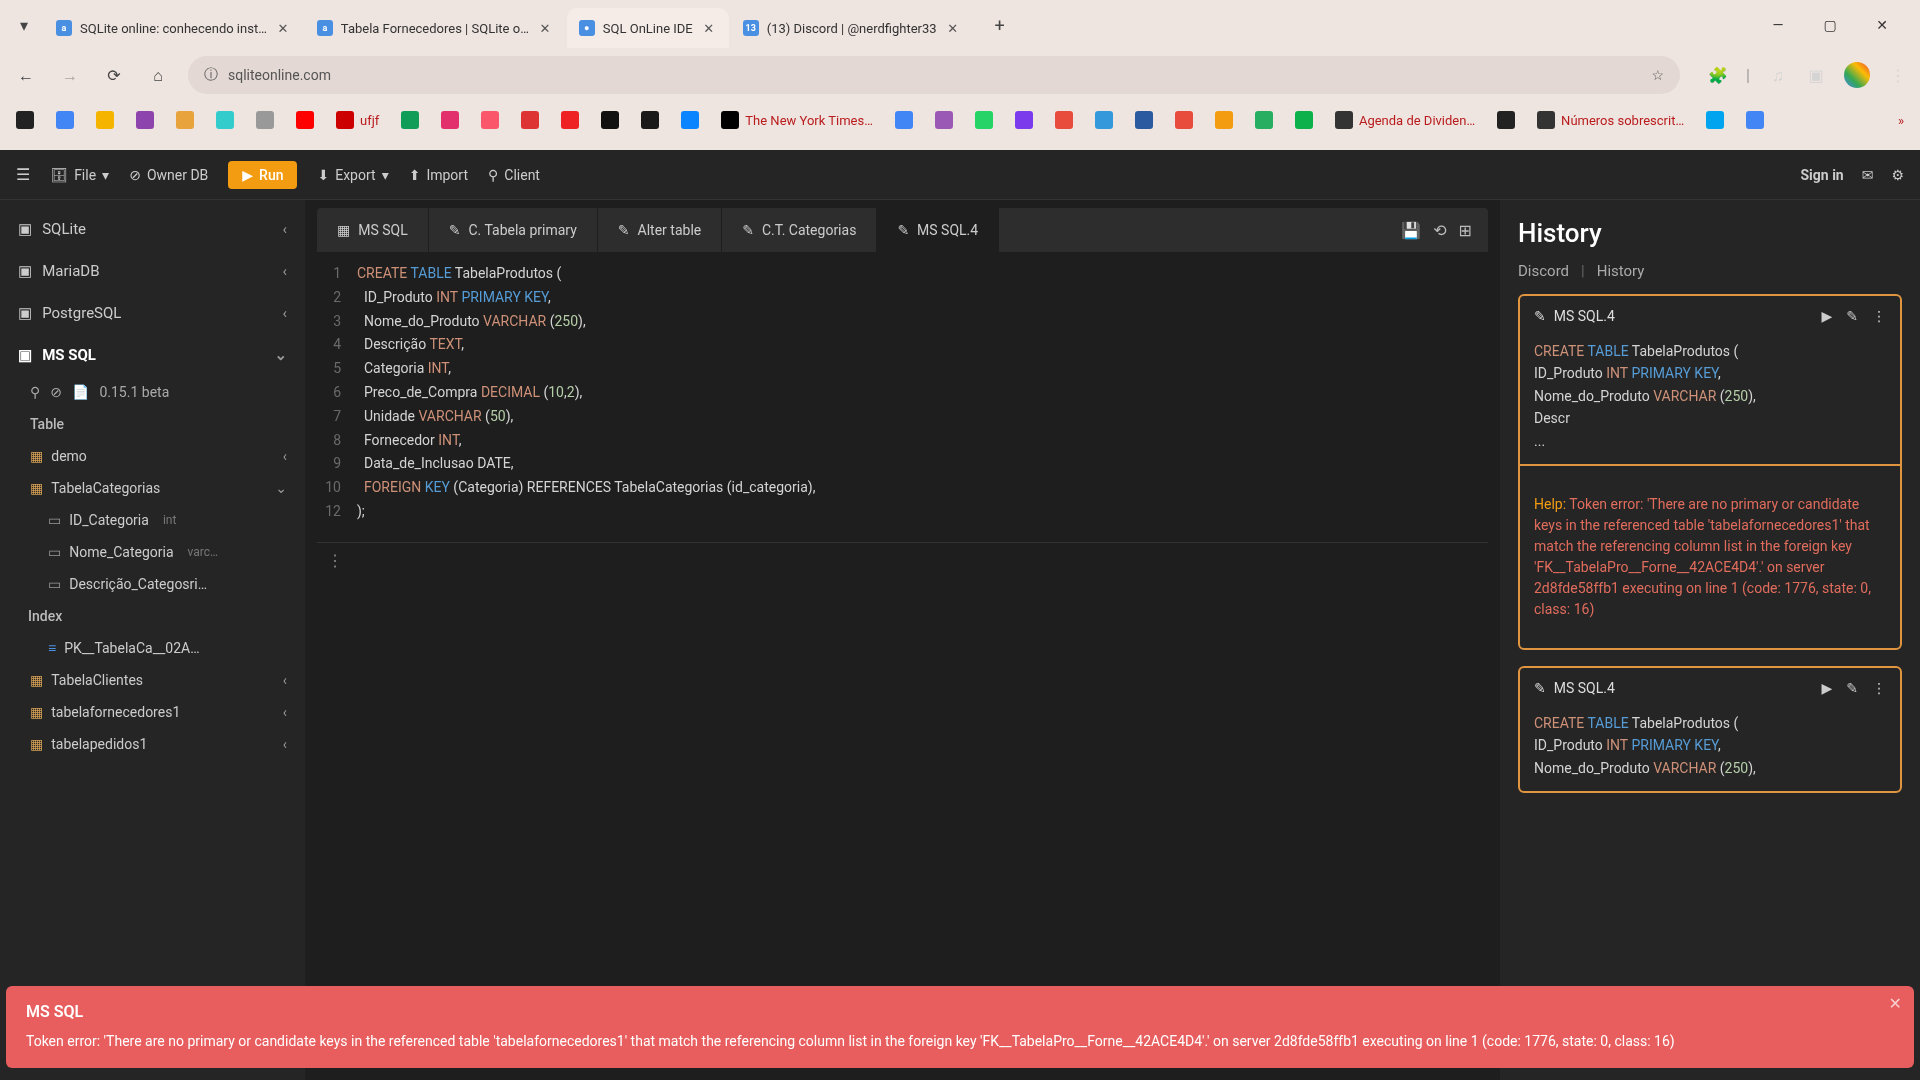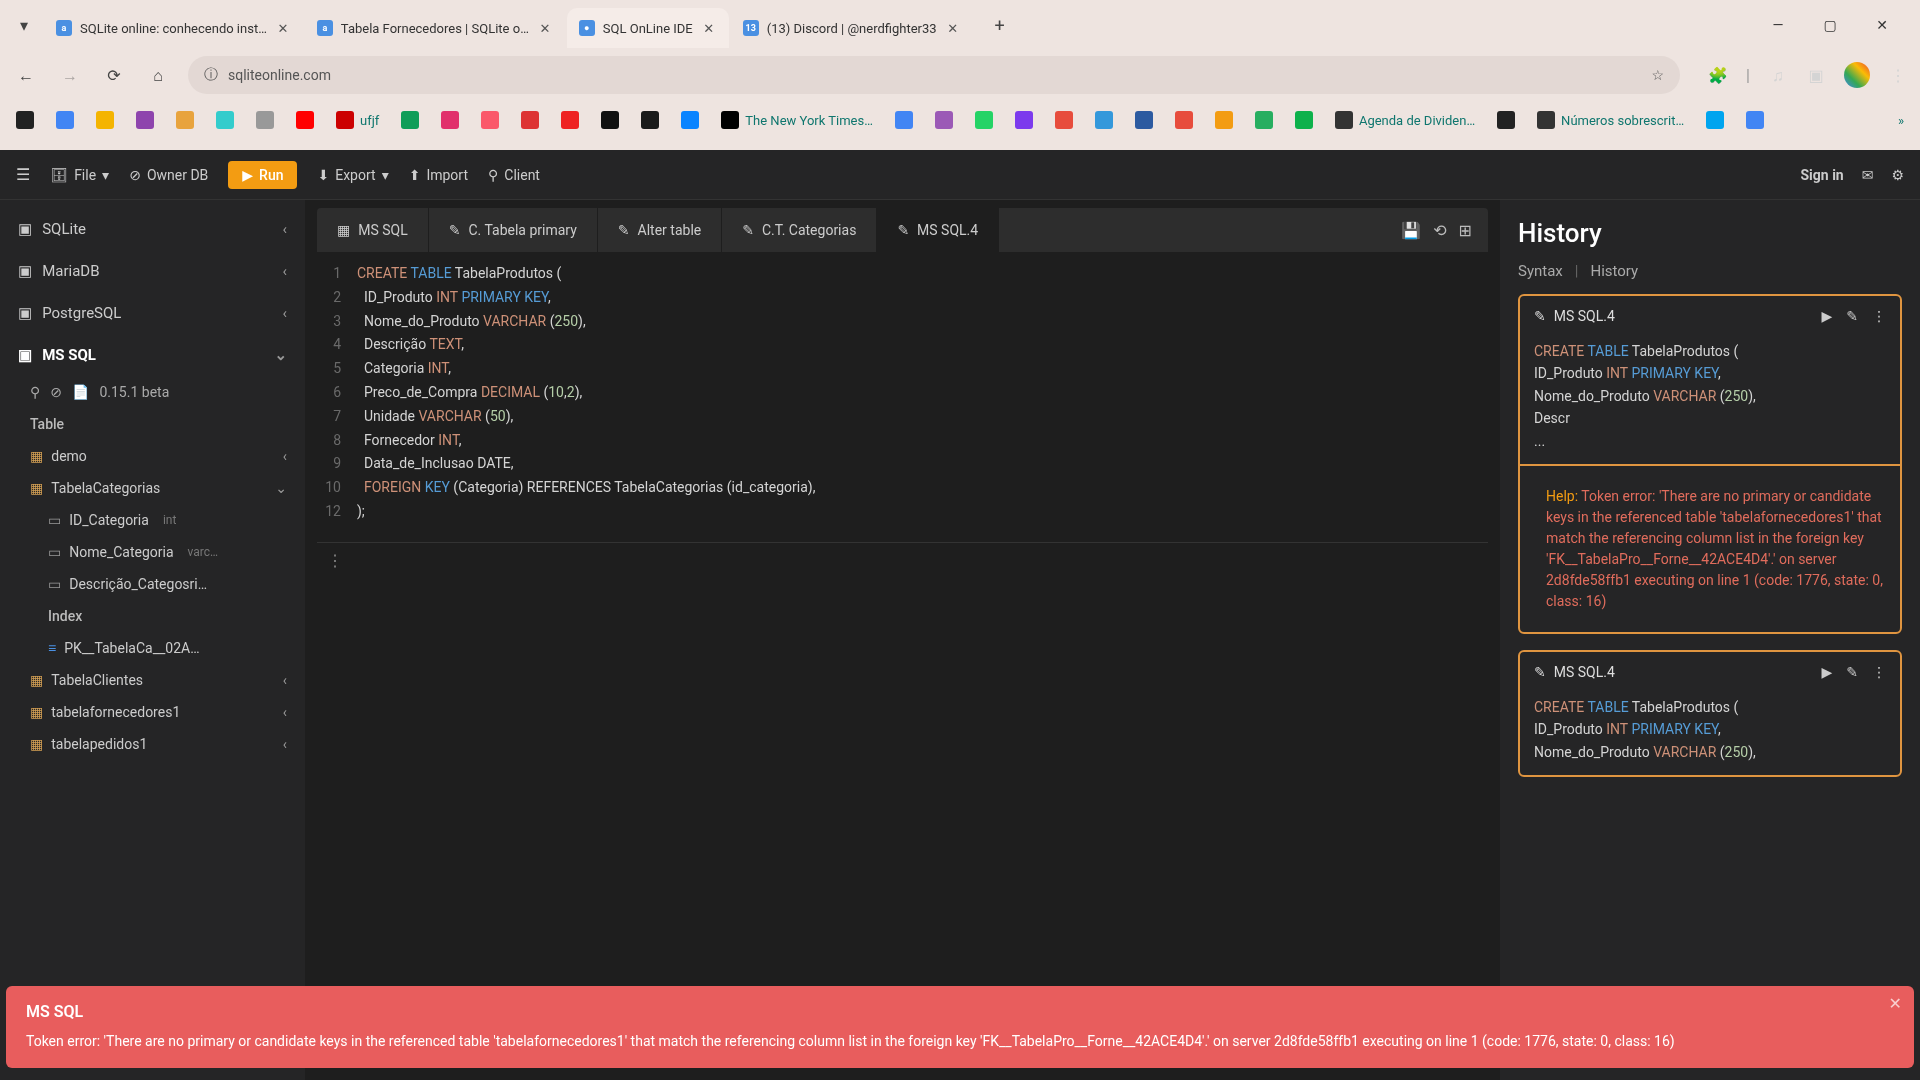--- a/index.html
+++ b/index.html
@@ -19,21 +19,21 @@
 .win-btn { width: 36px; height: 36px; display: flex; align-items: center; justify-content: center; cursor: pointer; color: #333; font-size: 14px; }
 
 .nav-bar { display: flex; align-items: center; height: 50px; padding: 0 12px; gap: 16px; }
 .nav-btn { width: 28px; height: 28px; display: flex; align-items: center; justify-content: center; cursor: pointer; color: #444; }
 .url-bar { flex: 1; height: 38px; background: #e3d8d4; border-radius: 20px; display: flex; align-items: center; padding: 0 16px; gap: 10px; color: #555; font-size: 14px; }
 .url-text { flex: 1; }
 .ext-icons { display: flex; gap: 18px; align-items: center; padding-left: 12px; }
 .ext-icon { width: 20px; height: 20px; display: flex; align-items: center; justify-content: center; cursor: pointer; }
 
 .bookmarks-bar { display: flex; align-items: center; height: 40px; padding: 0 16px; gap: 22px; overflow: hidden; }
-.bookmark { display: flex; align-items: center; gap: 6px; font-size: 13px; color: #0f766e; cursor: pointer; white-space: nowrap; }
+.bookmark { display: flex; align-items: center; gap: 6px; font-size: 13px; color: #b91c1c; cursor: pointer; white-space: nowrap; }
 .bm-icon { width: 18px; height: 18px; border-radius: 3px; display: inline-flex; align-items: center; justify-content: center; font-size: 11px; }
 
 
 .app-toolbar { background: #252526; height: 50px; display: flex; align-items: center; padding: 0 16px; gap: 20px; border-bottom: 1px solid #333; }
 .hamburger { cursor: pointer; color: #ccc; }
 .tool-btn { display: flex; align-items: center; gap: 6px; color: #ccc; font-size: 14px; cursor: pointer; }
 .run-btn { background: #f39c12; color: #fff; padding: 6px 14px; border-radius: 4px; font-weight: 500; }
 .tool-right { margin-left: auto; display: flex; gap: 18px; align-items: center; }
 
 
@@ -81,21 +81,21 @@
 .history-tabs { display: flex; gap: 12px; margin: 14px 0; color: #aaa; font-size: 15px; }
 .history-tab { cursor: pointer; }
 .hist-sep { color: #666; }
 
 .history-item { border: 2px solid #e09540; border-radius: 6px; margin-bottom: 16px; overflow: hidden; }
 .hist-header { display: flex; align-items: center; justify-content: space-between; padding: 12px 14px; color: #ddd; font-size: 14px; }
 .hist-left { display: flex; align-items: center; gap: 8px; }
 .hist-actions { display: flex; gap: 14px; }
 .hist-action { cursor: pointer; color: #ccc; }
 .hist-code { padding: 4px 14px 12px 14px; font-family: 'Consolas', monospace; font-size: 14px; line-height: 1.6; border-bottom: 2px solid #e09540;}
-.hist-help { padding: 20px 14px; font-size: 14px; line-height: 1.5; margin-left: 12px; }
+.hist-help { padding: 28px 14px; font-size: 14px; line-height: 1.5; }
 .hist-help-label { color: #f39c12; }
 .hist-error { color: #e06c5c; }
 .hist-time { text-align: right; padding: 4px 14px 10px 0; color: #bbb; font-size: 14px; }
 
 
 .error-toast { position: absolute; left: 6px; right: 6px; bottom: 12px; background: #e85d5d; border-radius: 6px; padding: 16px 20px; color: #fff; }
 .toast-close { position: absolute; top: 8px; right: 12px; cursor: pointer; opacity: 0.7; }
 .toast-title { font-size: 16px; font-weight: 600; margin-bottom: 10px; }
 .toast-msg { font-size: 14px; line-height: 1.5; }
 </style>
@@ -367,21 +367,21 @@
           <span class="col-type">varc…</span>
         </span>
              </div>
       <div class="tree-item" style="padding-left:48px">
                <span class="tree-left">
           <span class="col-icon">▭</span>
           <span>Descrição_Categosri…</span>
           <span class="col-type"></span>
         </span>
              </div>
-      <div class="sub-header" style="padding-left:48px">Index</div>
+      <div class="sub-header" style="padding-left:28px">Index</div>
       <div class="tree-item" style="padding-left:48px">
                <span class="tree-left">
           <span class="idx-icon">≡</span>
           <span>PK__TabelaCa__02A…</span>
         </span>
              </div>
       <div class="tree-item" style="padding-left:30px">
             <span class="tree-left">
           <span class="table-icon">▦</span>
           <span>TabelaClientes</span>
@@ -479,21 +479,21 @@
      </div>
       </div>
     <div class="result-area">
       <div class="result-menu">⋮</div>
     </div>
   </div>
 
   <div class="history-panel">
     <div class="history-title">History</div>
     <div class="history-tabs">
-      <span class="history-tab">Syntax</span>
+      <span class="history-tab">Discord</span>
       <span class="hist-sep">|</span>
       <span class="history-tab">History</span>
     </div>
     <div id="history-items">
         <div class="history-item">
        <div class="hist-header">
          <span class="hist-left">
               <span>✎</span>
               <span>MS SQL.4</span>
             </span>

